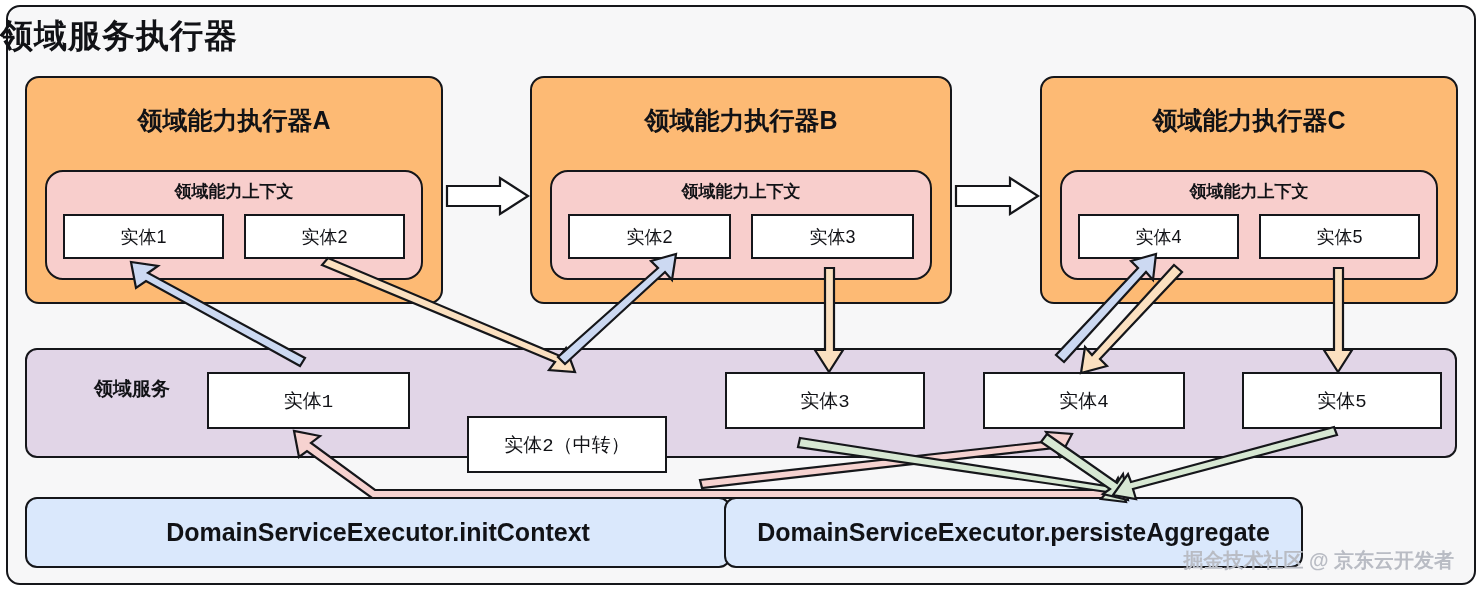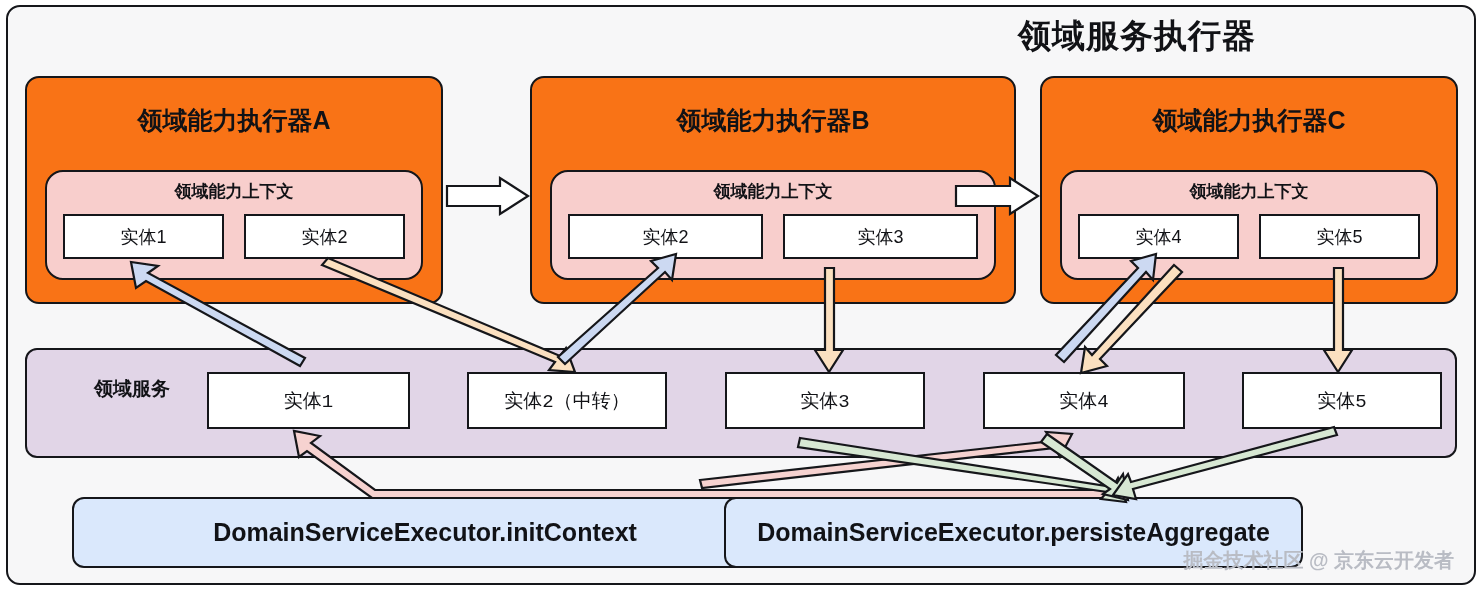--- a/index.html
+++ b/index.html
@@ -5,28 +5,28 @@
   html,body{margin:0;padding:0;background:#ffffff;}
   body{font-family:"Liberation Sans","DejaVu Sans",sans-serif;}
   #stage{position:relative;width:1482px;height:592px;overflow:hidden;background:#ffffff;}
 
   .outer-frame{
     position:absolute;left:6px;top:5px;width:1470px;height:580px;
     background:#f7f7f8;border:2.5px solid #15161a;border-radius:14px;box-sizing:border-box;
   }
 
   .diagram-title{
-    position:absolute;left:0;top:14px;width:1256px;text-align:right;
+    position:absolute;left:0;top:14px;width:1256px;text-align:left;
     font-size:33px;font-weight:bold;color:#111216;letter-spacing:1px;font-family:Liberation Mono, monospace;
   }
 
   
   .exec-panel{
     position:absolute;top:76px;height:228px;
-    background:#f97316;border:2.5px solid #15161a;border-radius:14px;box-sizing:border-box;
+    background:#fdba74;border:2.5px solid #15161a;border-radius:14px;box-sizing:border-box;
   }
   .exec-title{
     position:absolute;left:0;top:26px;width:100%;text-align:center;
     font-size:25px;font-weight:bold;color:#111216;
   }
   .cap-ctx{
     position:absolute;left:18px;right:18px;top:92px;height:110px;
     background:#f8cecc;border:2.5px solid #15161a;border-radius:18px;box-sizing:border-box;
   }
   .cap-ctx-title{
@@ -84,21 +84,21 @@
 
   <div class="exec-panel" style="left:25px;width:418px;">
     <div class="exec-title">领域能力执行器A</div>
     <div class="cap-ctx">
       <div class="cap-ctx-title">领域能力上下文</div>
       <div class="ent-box ent-left">实体1</div>
       <div class="ent-box ent-right">实体2</div>
     </div>
   </div>
 
-  <div class="exec-panel" style="left:530px;width:486px;">
+  <div class="exec-panel" style="left:530px;width:422px;">
     <div class="exec-title">领域能力执行器B</div>
     <div class="cap-ctx">
       <div class="cap-ctx-title">领域能力上下文</div>
       <div class="ent-box ent-left">实体2</div>
       <div class="ent-box ent-right">实体3</div>
     </div>
   </div>
 
   <div class="exec-panel" style="left:1040px;width:418px;">
     <div class="exec-title">领域能力执行器C</div>
@@ -107,27 +107,27 @@
       <div class="ent-box ent-left">实体4</div>
       <div class="ent-box ent-right">实体5</div>
     </div>
   </div>
 
   <div class="svc-band">
     <div class="svc-label">
       <div>领域服务</div>
     </div>
     <div class="svc-ent" style="left:180px;width:203px;">实体1</div>
-    <div class="svc-ent" style="left:440px;width:200px;">实体2（中转）</div>
+    <div class="svc-ent" style="left:440px;width:200px;margin-top:44px;">实体2（中转）</div>
     <div class="svc-ent" style="left:698px;width:200px;">实体3</div>
     <div class="svc-ent" style="left:956px;width:202px;">实体4</div>
     <div class="svc-ent" style="left:1215px;width:200px;">实体5</div>
   </div>
 
-  <div class="method-box" style="left:25px;width:706px;margin-left:47px;">DomainServiceExecutor.initContext</div>
+  <div class="method-box" style="left:25px;width:706px;">DomainServiceExecutor.initContext</div>
   <div class="method-box" style="left:724px;width:579px;">DomainServiceExecutor.persisteAggregate</div>
 
   <div class="watermark">掘金技术社区 @ 京东云开发者</div>
 
   <svg class="overlay" viewBox="0 0 1482 592">
     <defs>
       <style>
         .ln{stroke:#15161a;stroke-width:2.2;stroke-linejoin:miter;}
         .blue{fill:#ccd9f2;}
         .orange{fill:#fbe0c0;}

